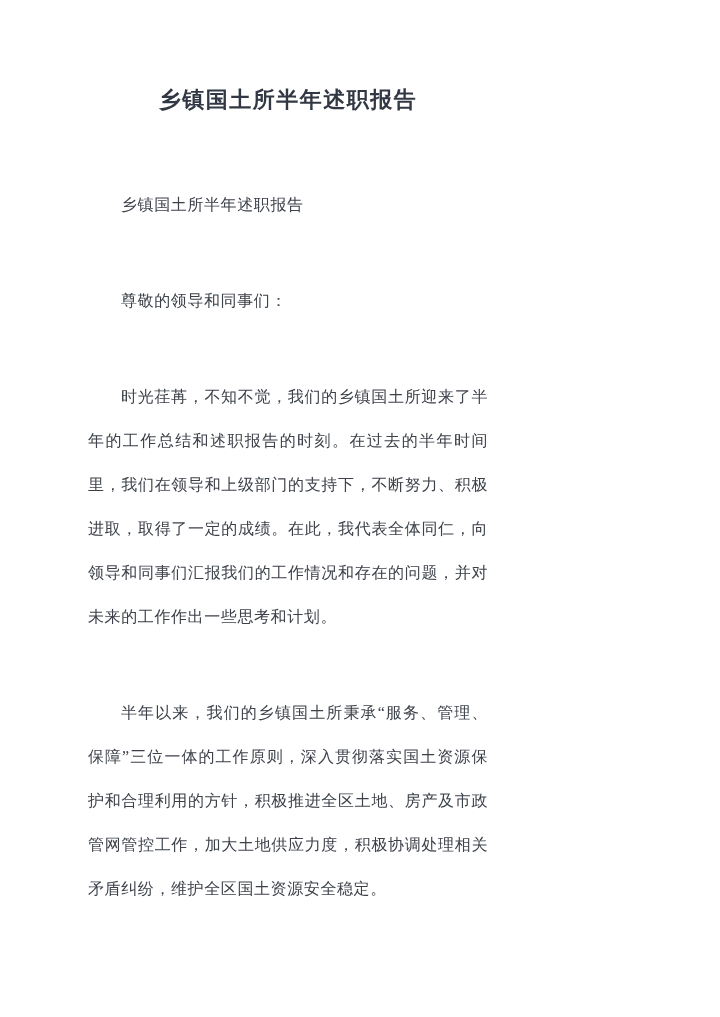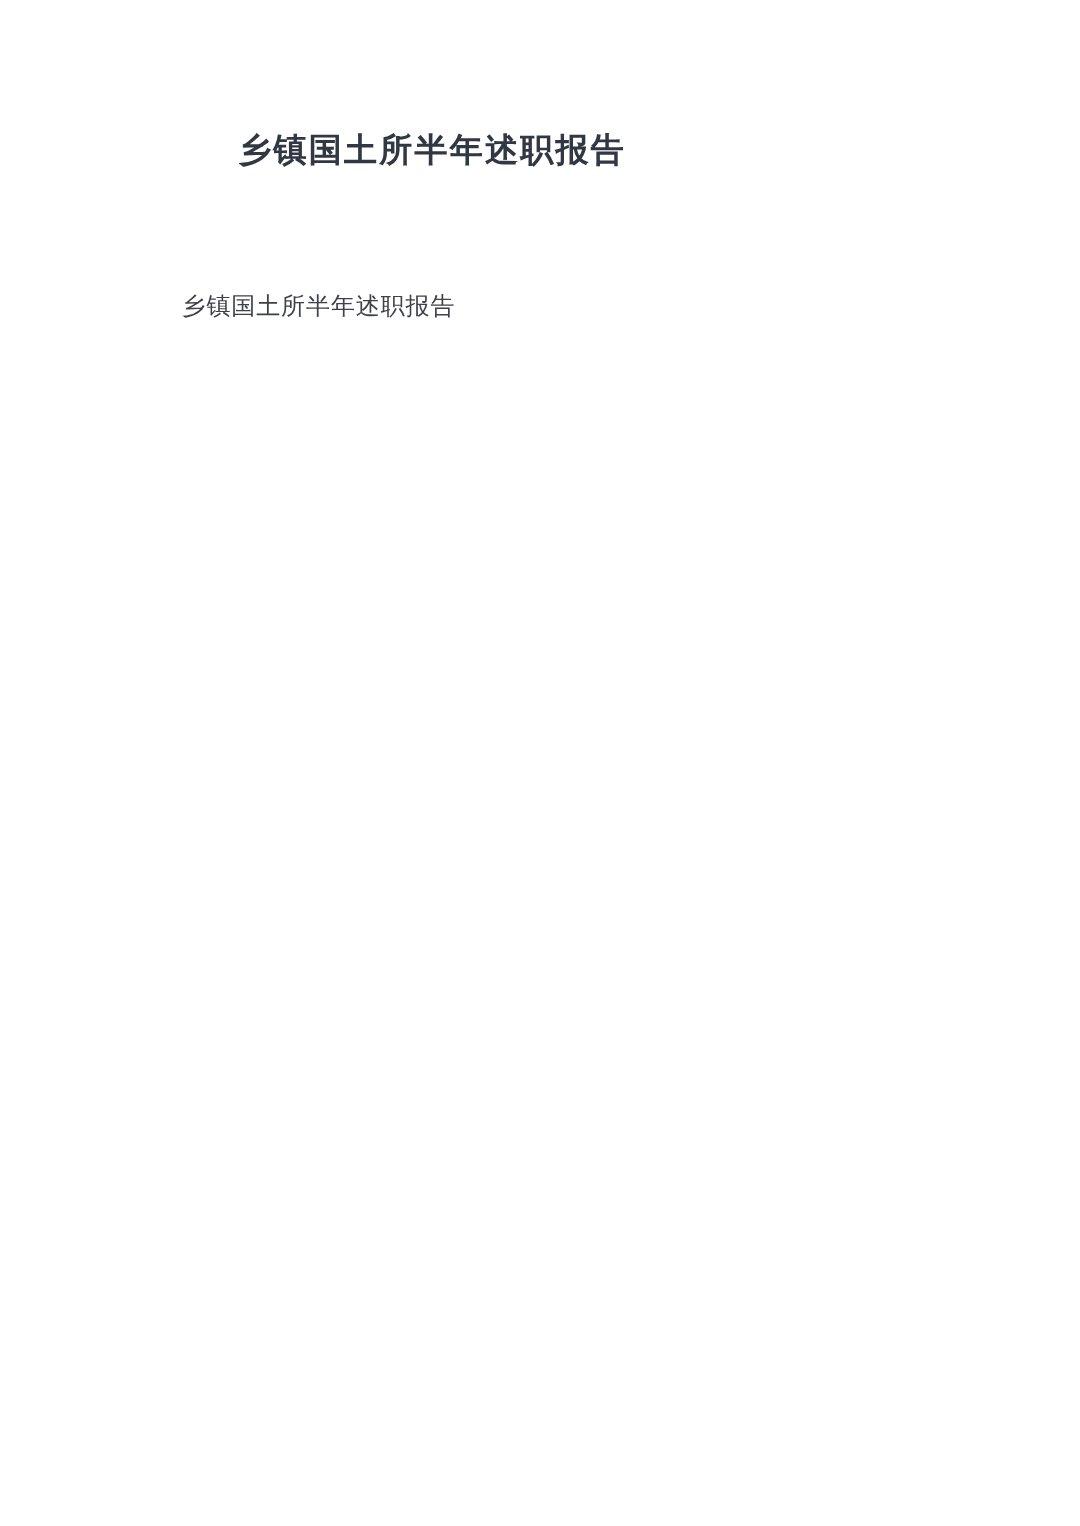--- a/index.html
+++ b/index.html
@@ -39,17 +39,20 @@
 </style>
 </head>
 <body>
 
 <div class="page">
 
   <h1 class="doc-title">乡镇国土所半年述职报告</h1>
 
   <p class="doc-para">乡镇国土所半年述职报告</p>
 
+  <p class="doc-para">尊敬的领导和同事们：</p>
+
+  <p class="doc-para">时光荏苒，不知不觉，我们的乡镇国土所迎来了半年的工作总结和述职报告的时刻。在过去的半年时间里，我们在领导和上级部门的支持下，不断努力、积极进取，取得了一定的成绩。在此，我代表全体同仁，向领导和同事们汇报我们的工作情况和存在的问题，并对未来的工作作出一些思考和计划。</p>
 
 
-
+  <p class="doc-para">半年以来，我们的乡镇国土所秉承“服务、管理、保障”三位一体的工作原则，深入贯彻落实国土资源保护和合理利用的方针，积极推进全区土地、房产及市政管网管控工作，加大土地供应力度，积极协调处理相关矛盾纠纷，维护全区国土资源安全稳定。</p>
 
 </div>
 
 </body></html>

